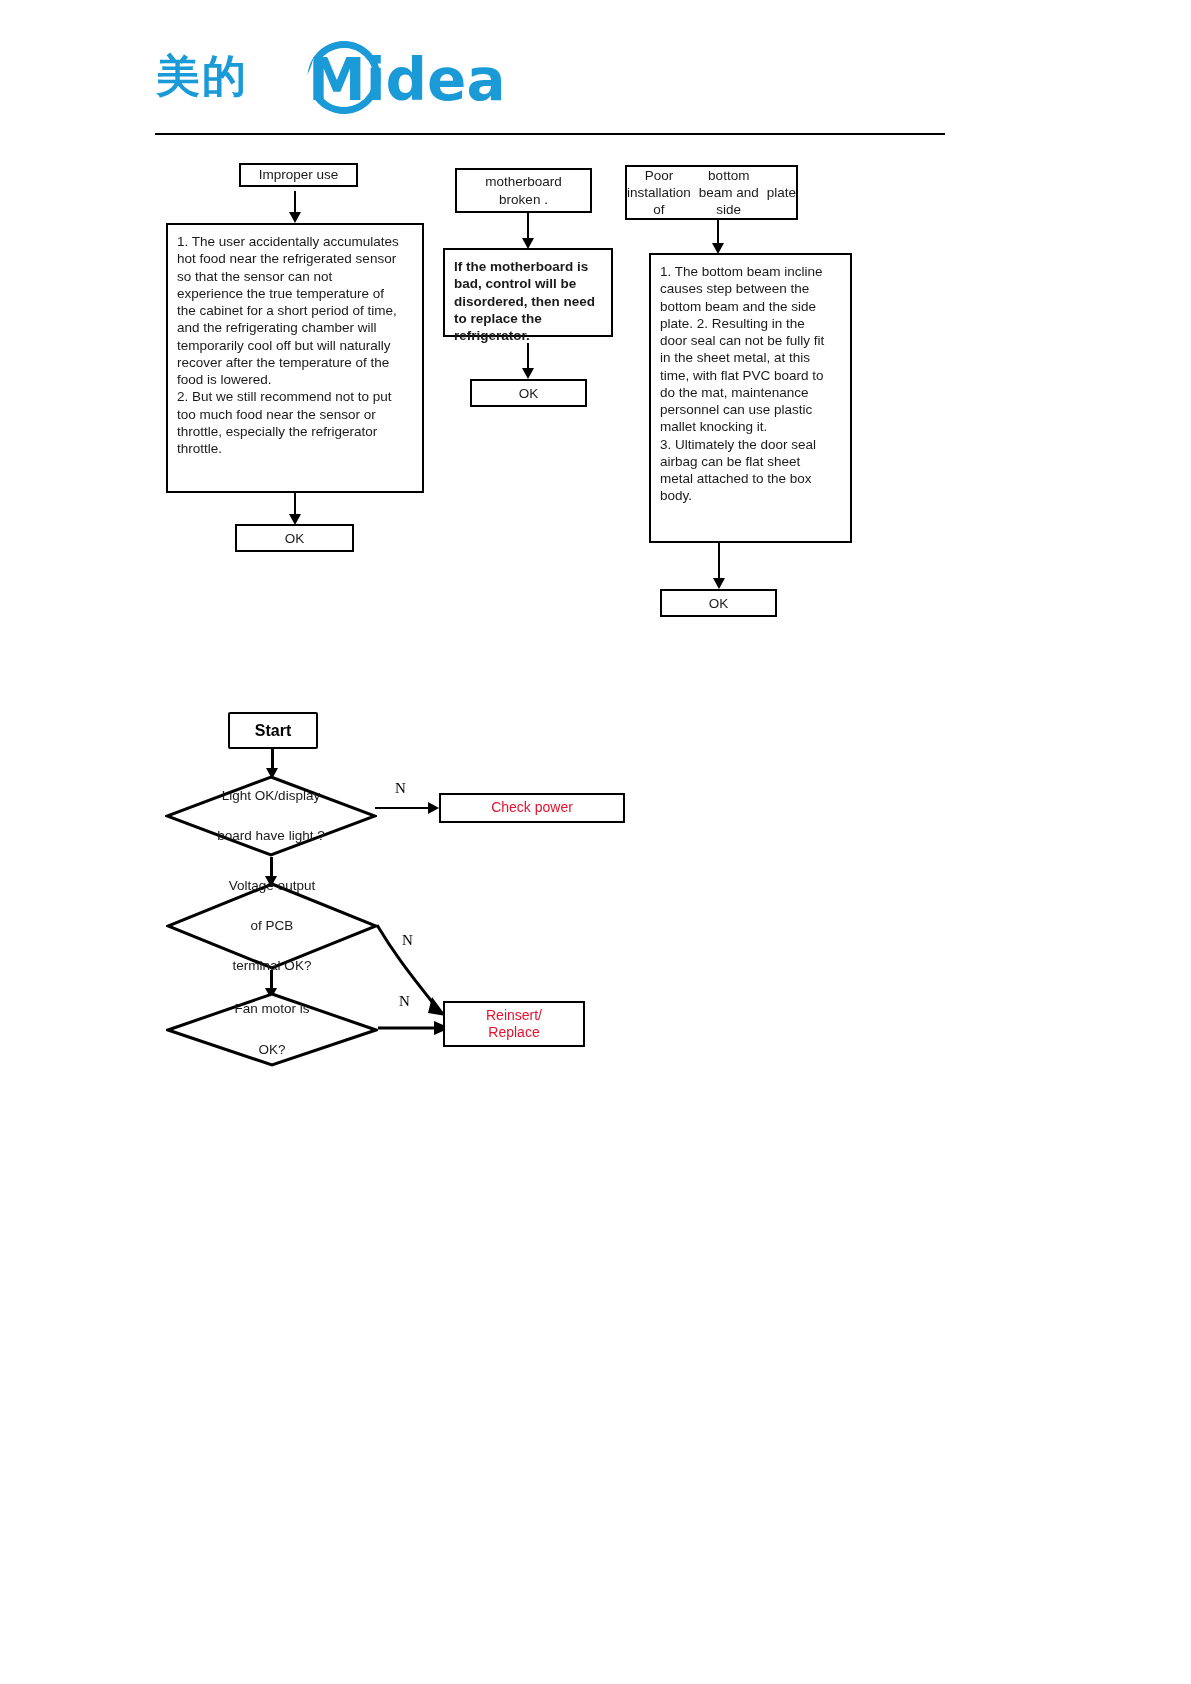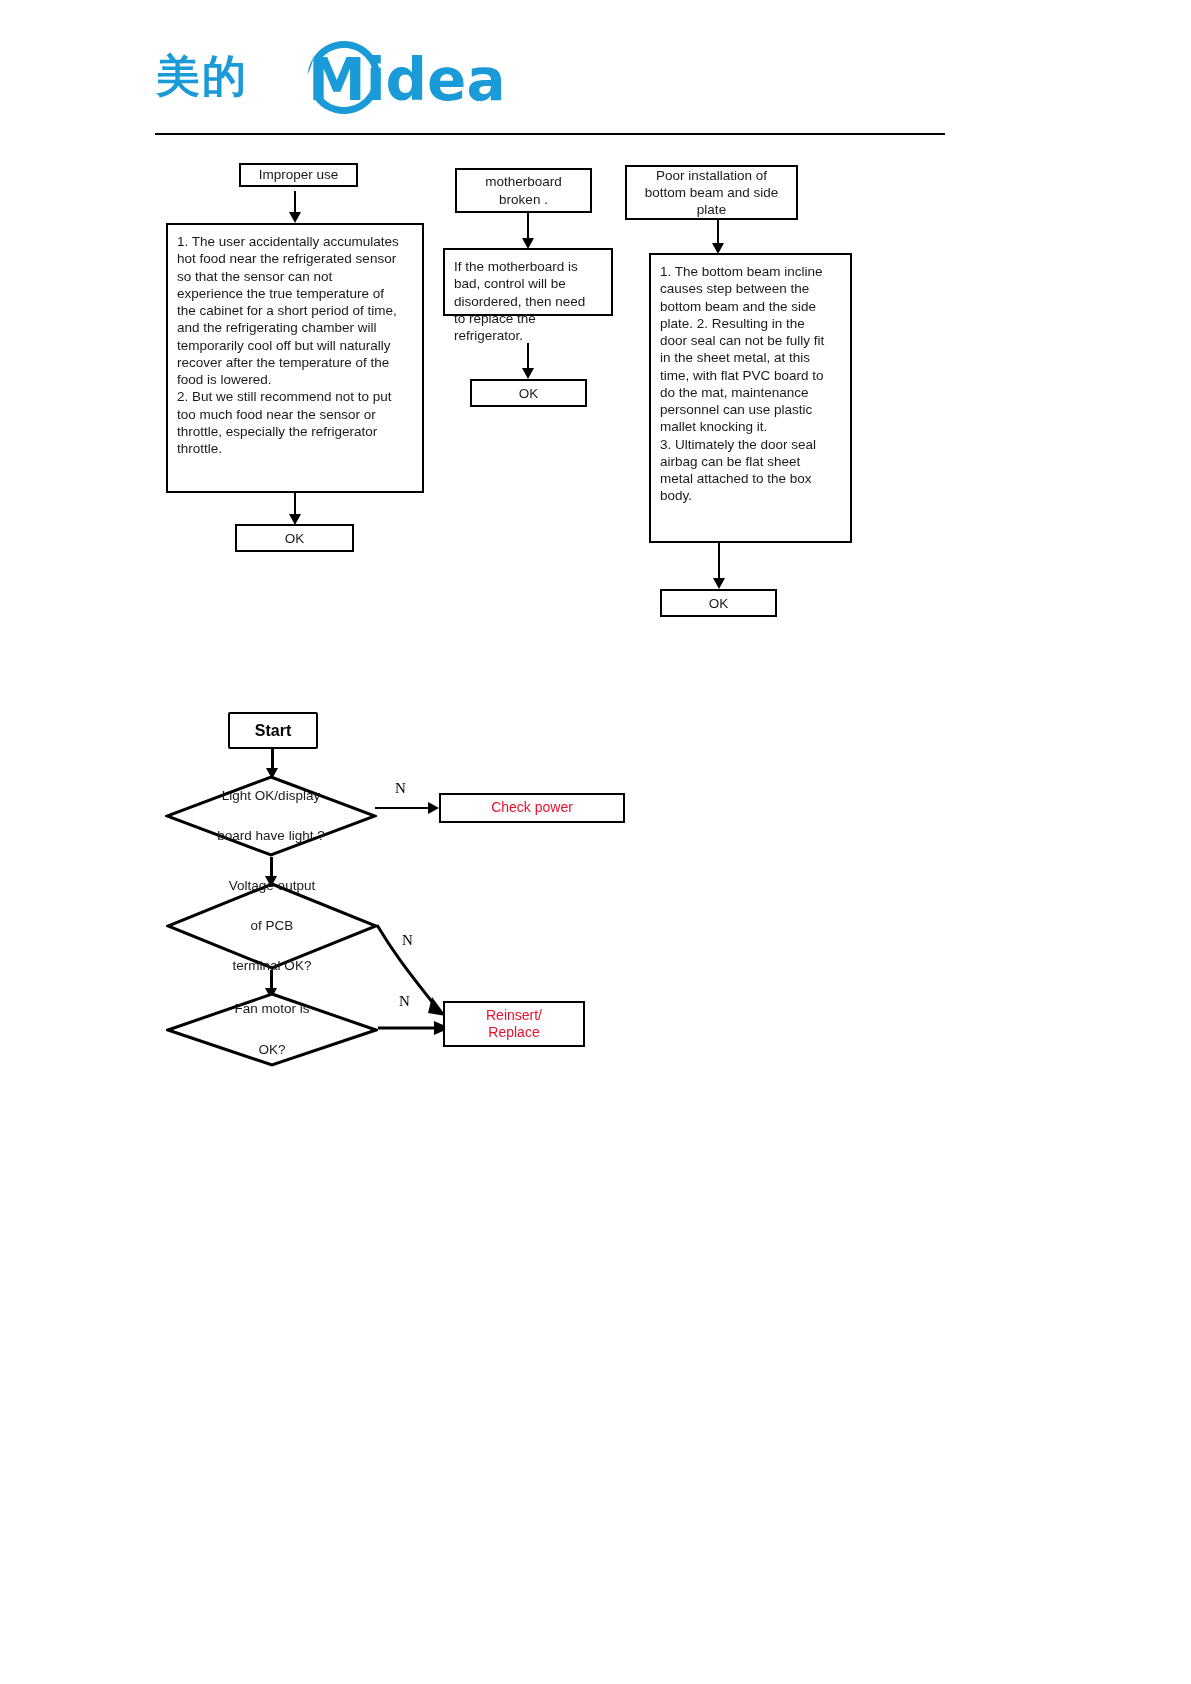--- a/index.html
+++ b/index.html
@@ -123,34 +123,34 @@
     <span>OK</span>
   </div>
 
   <div class="node center" style="left:455px;top:168px;width:137px;height:45px;flex-direction:column;">
     <span class="ln">motherboard</span>
     <span class="ln">broken .</span>
   </div>
   <div class="varrow" style="left:527px;top:213px;width:2px;height:30px;"></div>
   <div class="vhead" style="left:522px;top:238px;"></div>
 
-  <div class="node para" style="left:443px;top:248px;width:170px;height:68px;">
+  <div class="node para" style="left:443px;top:248px;width:170px;height:89px;font-weight:bold;">
     <span class="ln">If the motherboard is</span>
     <span class="ln">bad, control will be</span>
     <span class="ln">disordered, then need</span>
     <span class="ln">to replace the</span>
     <span class="ln">refrigerator.</span>
   </div>
   <div class="varrow" style="left:527px;top:343px;width:2px;height:30px;"></div>
   <div class="vhead" style="left:522px;top:368px;"></div>
   <div class="okbox" style="left:470px;top:379px;width:117px;height:28px;">
     <span>OK</span>
   </div>
 
-  <div class="node center" style="left:625px;top:165px;width:173px;height:55px;flex-direction:column;align-items:center;">
+  <div class="node center" style="left:625px;top:165px;width:173px;height:55px;flex-direction:row;align-items:center;">
     <span class="ln">Poor installation of</span>
     <span class="ln">bottom beam and side</span>
     <span class="ln">plate</span>
   </div>
   <div class="varrow" style="left:717px;top:220px;width:2px;height:28px;"></div>
   <div class="vhead" style="left:712px;top:243px;"></div>
 
   <div class="node para" style="left:649px;top:253px;width:203px;height:290px;">
     <span class="ln">1. The bottom beam incline</span>
     <span class="ln">causes step between the</span>

